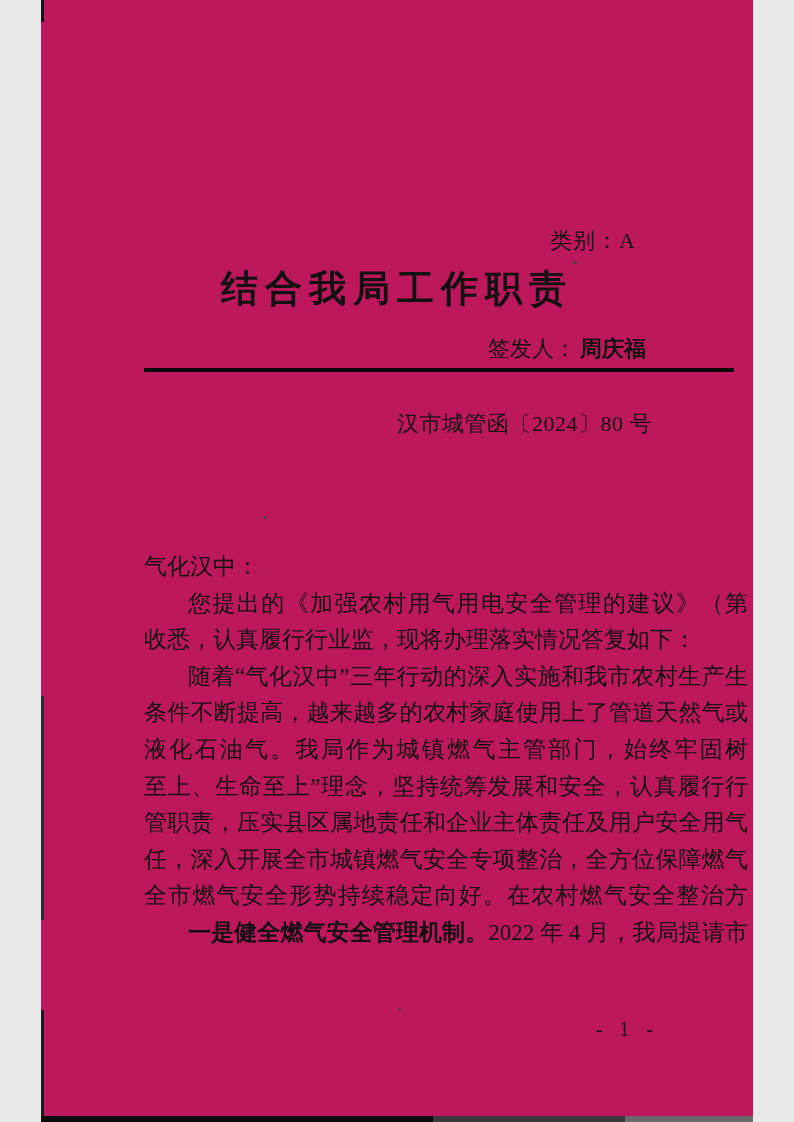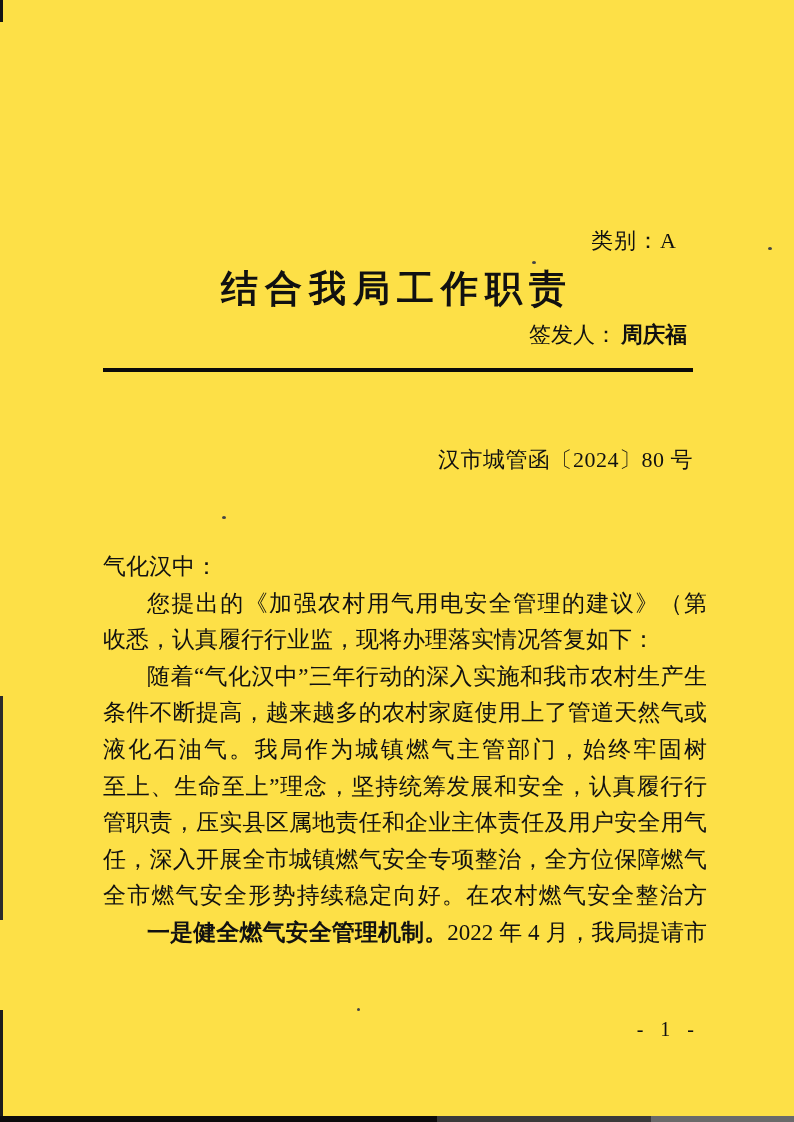--- a/index.html
+++ b/index.html
@@ -1,21 +1,21 @@
 <!DOCTYPE html>
 <html><head>
 <meta charset="utf-8">
 <style>
   html, body { margin: 0; padding: 0; background: #e8e8e8; }
   .page {
     position: relative;
-    width: 794px;
+    width: 712px;
     height: 1122px;
     margin: 0 auto;
-    background: #fde047;
+    background: #be185d;
     overflow: hidden;
     color: #111;
     font-family: "Liberation Serif", "DejaVu Serif", serif;
   }
 
   
   .scan-edge-left {
     position: absolute; left: 0; top: 0; width: 3px; height: 100%;
     background: linear-gradient(to bottom,
       #141414 0 2%, rgba(0,0,0,0) 2% 62%,
@@ -34,31 +34,31 @@
     font-size: 22px; line-height: 26px; letter-spacing: 1px;
   }
   .agency {
     position: absolute; top: 266px; left: 0; width: 100%;
     margin: 0; text-align: center;
     font-family: "Liberation Serif", "DejaVu Serif", serif;
     font-size: 37px; font-weight: bold; letter-spacing: 7px;
     line-height: 46px; white-space: nowrap;
   }
   .issuer {
-    position: absolute; top: 321px; right: 107px;
+    position: absolute; top: 335px; right: 107px;
     font-size: 22px; line-height: 28px;
   }
   .issuer .issuer-name { font-weight: bold; margin-left: 4px; }
   .header-rule {
     position: absolute; top: 368px; left: 103px; width: 590px; height: 4px;
     background: #0a0a0a;
   }
   .doc-number {
     position: absolute; top: 410px; right: 101px;
-    font-size: 22px; line-height: 28px; letter-spacing: 0.5px; margin-top: 36px;
+    font-size: 22px; line-height: 28px; letter-spacing: 0.5px;
   }
   .doc-title {
     position: absolute; top: 470px; left: 0; width: 100%;
     margin: 0; text-align: center;
     font-family: "Liberation Sans", "DejaVu Sans", sans-serif;
     font-size: 31px; font-weight: bold; letter-spacing: 1px;
     line-height: 40px; white-space: nowrap;
   }
 
   

